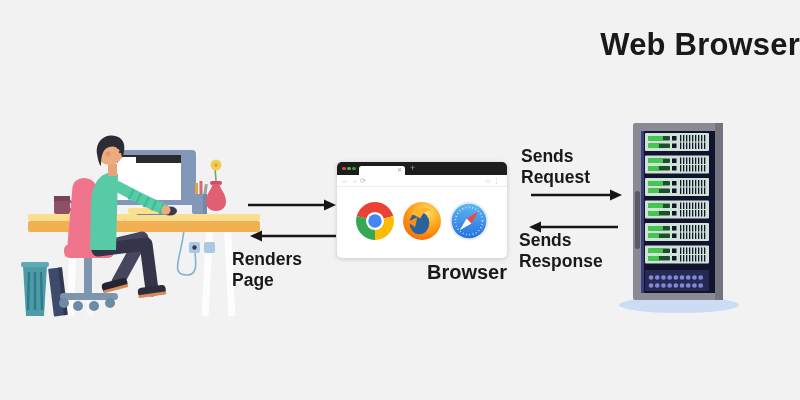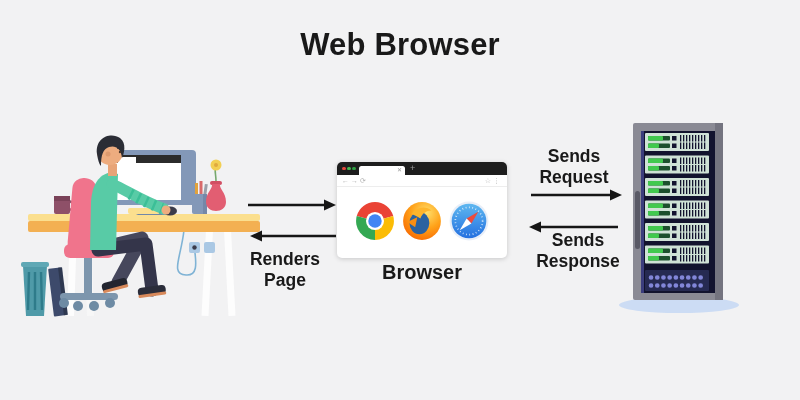--- a/index.html
+++ b/index.html
@@ -1,38 +1,38 @@
 <!DOCTYPE html>
 <html><head>
 <meta charset="utf-8">
 <style>
   html,body{margin:0;padding:0}
   .canvas{position:relative;width:800px;height:400px;background:#f2f2f3;overflow:hidden;
           font-family:"Liberation Sans","DejaVu Sans",sans-serif;color:#191919}
   .abs{position:absolute}
-  .title{left:0;top:27px;width:800px;text-align:center;font-size:31px;font-weight:800;letter-spacing:.2px}
-  .flow-label{font-size:17.5px;font-weight:800;text-align:center;white-space:pre-line;line-height:1.18}
+  .title{left:0;top:27px;width:800px;text-align:right;font-size:31px;font-weight:800;letter-spacing:.2px}
+  .flow-label{font-size:17.5px;font-weight:800;text-align:left;white-space:pre-line;line-height:1.18}
   .lbl-interacts{left:241px;top:175px;width:106px}
   .lbl-renders{left:232px;top:249px;width:106px}
   .lbl-request{left:521px;top:146px;width:106px}
   .lbl-response{left:519px;top:230px;width:118px}
   .browser-window{left:337px;top:162px;width:170px;height:96px;background:#fff;border-radius:5px;
                   box-shadow:0 1px 5px rgba(0,0,0,.18)}
   .titlebar{position:relative;height:13px;background:#1d1d1d;border-radius:5px 5px 0 0}
   .dot{position:absolute;top:4.5px;width:3.5px;height:3.5px;border-radius:50%}
   .dot1{left:5px;background:#e2483d}.dot2{left:10px;background:#43b94d}.dot3{left:15px;background:#2f9e43}
   .tab{position:absolute;left:22px;top:4px;width:46px;height:9px;background:#fff;border-radius:2.5px 2.5px 0 0;
        font-size:6px;line-height:9px;text-align:right;color:#999;padding-right:3px;box-sizing:border-box}
   .newtab{position:absolute;left:73px;top:1px;font-size:9px;color:#999;line-height:11px}
   .toolbar{position:relative;height:11px;border-bottom:1px solid #ededed;font-size:7px;color:#b3b3b3;line-height:11px}
   .nav-glyphs{position:absolute;left:5px;top:0;letter-spacing:2px}
   .right-glyphs{position:absolute;right:5px;top:0;letter-spacing:2px}
   .window-body{display:flex;justify-content:center;align-items:flex-start;gap:5px;padding-top:13px}
   .logo{width:42px;height:42px}
-  .caption{left:337px;top:261px;width:170px;text-align:center;font-size:20px;font-weight:800}
+  .caption{left:337px;top:261px;width:170px;text-align:right;font-size:20px;font-weight:800}
   .arrow line{stroke:#161616;stroke-width:2.6}
   .arrow polygon{fill:#161616}
 </style>
 </head>
 <body>
 
 <div class="canvas">
 
   <div class="abs title">Web Browser</div>
 

